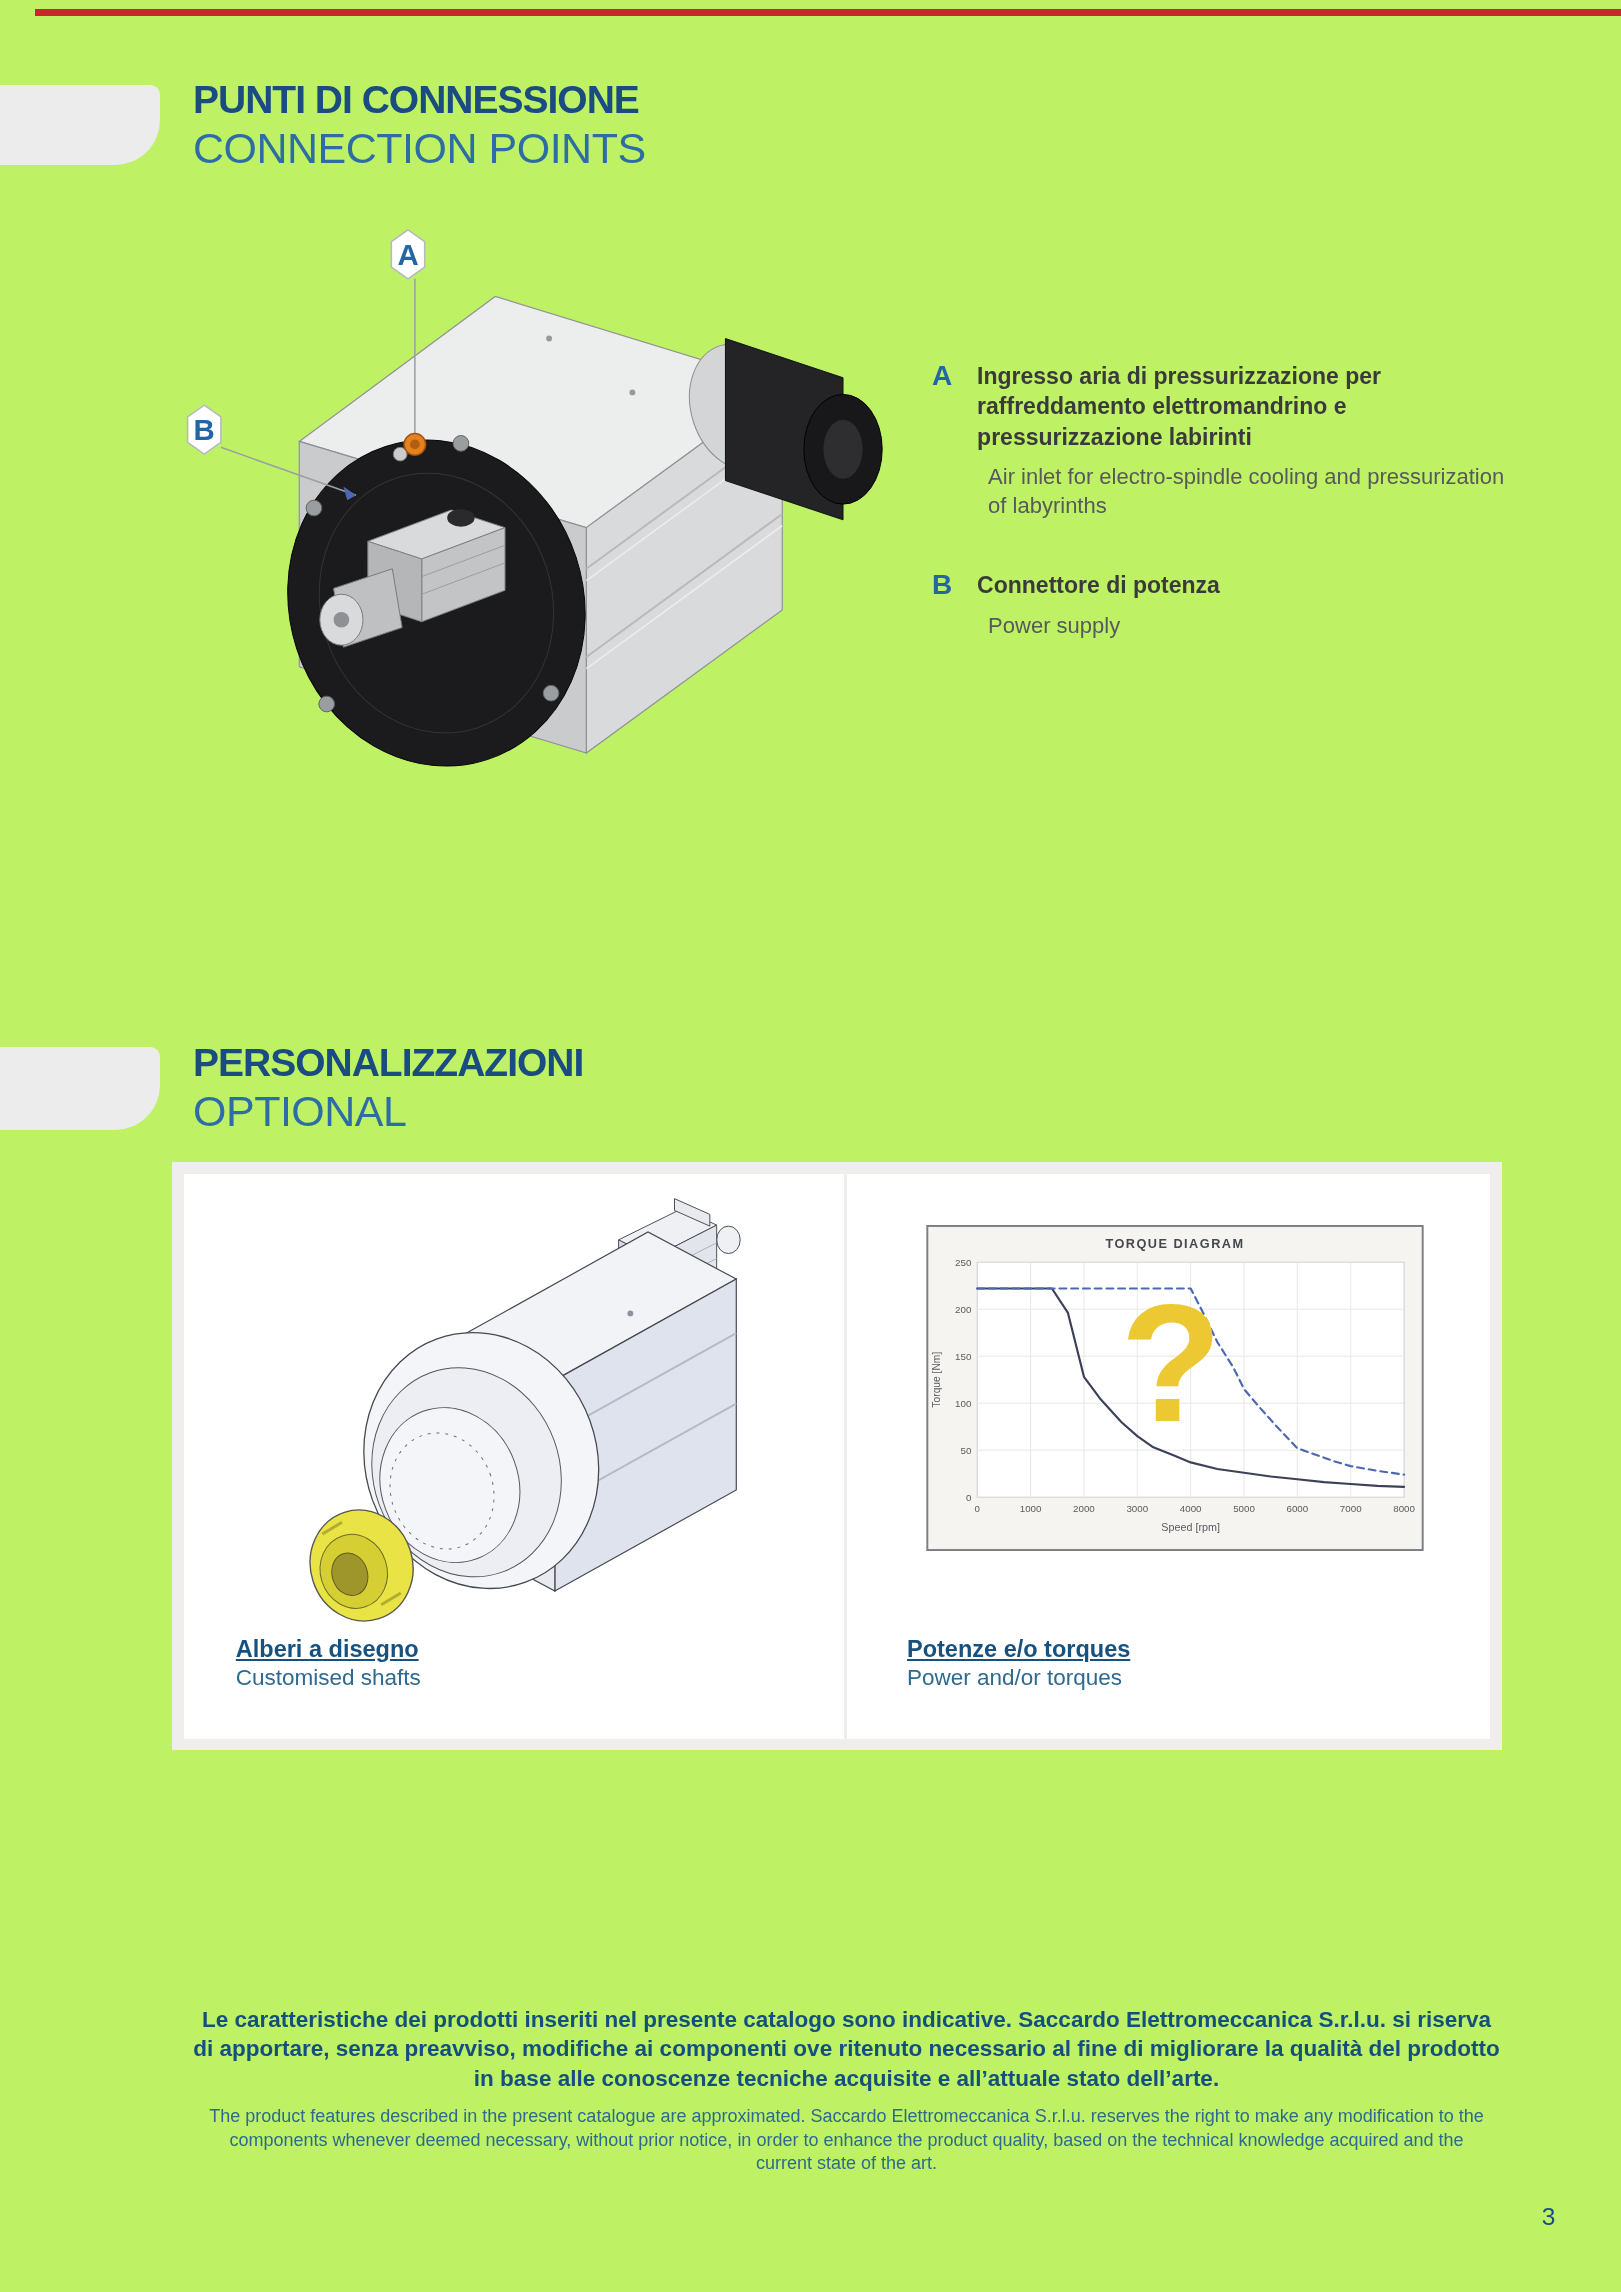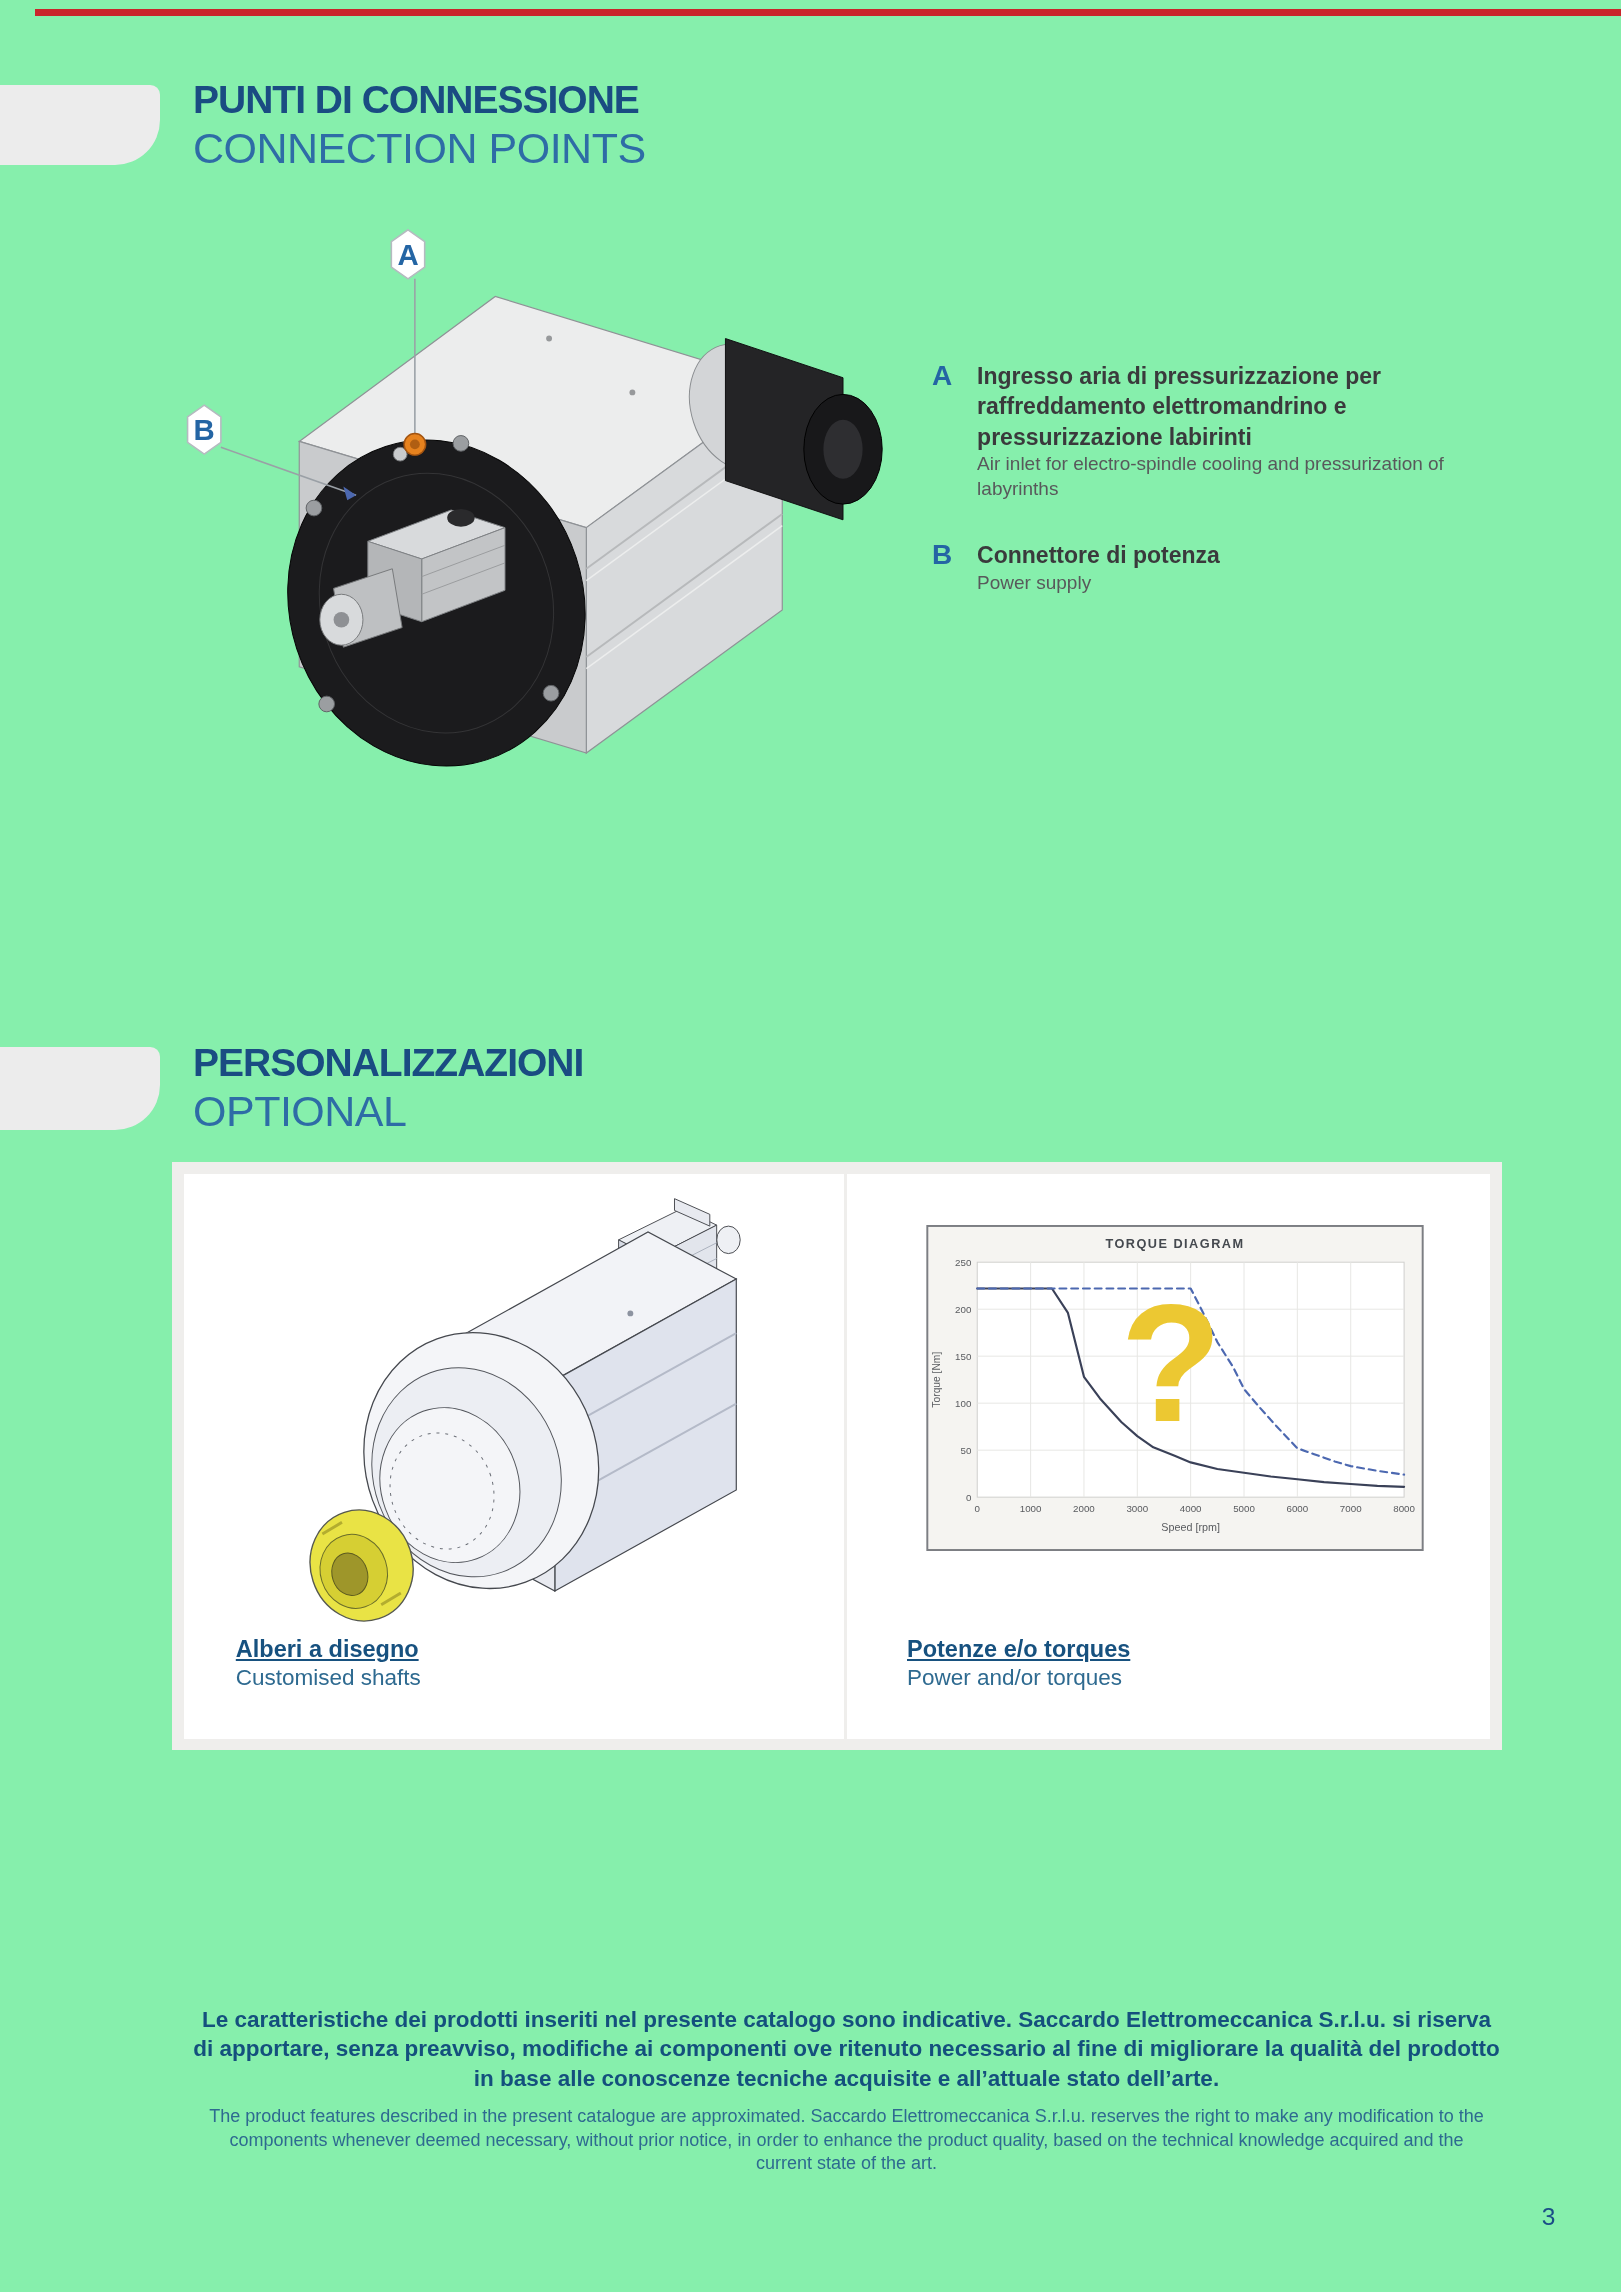--- a/index.html
+++ b/index.html
@@ -1,38 +1,38 @@
 <!DOCTYPE html>
 <html><head>
 <meta charset="utf-8">
 <style>
   html,body{margin:0;padding:0;background:#ffffff;}
   *{box-sizing:border-box;}
   body{font-family:"Liberation Sans",sans-serif;}
-  .page{position:relative;width:1621px;height:2293px;margin:0 auto;background:#86efac;overflow:hidden;}
+  .page{position:relative;width:1621px;height:2293px;margin:0 auto;background:#bef264;overflow:hidden;}
 
   .topbar{position:absolute;left:35px;top:8.8px;width:1586px;height:6.9px;background:#c9252b;}
 
   .tab{position:absolute;left:0;width:160px;background:#ececec;border-radius:0 9.8px 45px 0;}
   .tab1{top:85px;height:80px;}
   .tab2{top:1047px;height:83px;}
 
   .sec-title{position:absolute;left:193px;margin:0;font-weight:bold;font-size:39px;letter-spacing:-1px;color:#1a4c82;line-height:1;}
   .sec-sub{position:absolute;left:193px;margin:0;font-weight:400;font-size:43px;letter-spacing:-0.5px;color:#2e6ca6;line-height:1;}
   .t1{top:80px;} .s1{top:127px;}
   .t2{top:1043px;} .s2{top:1090px;}
 
   .illu{position:absolute;}
 
   .callouts{position:absolute;left:932px;top:361px;width:588px;}
   .callout-item{display:flex;gap:19.6px;margin-bottom:39px;}
   .callout-letter{flex:0 0 25.5px;font-size:28px;font-weight:bold;color:#2465a4;line-height:1.05;}
   .callout-text{flex:1;}
   .callout-it{margin:0;font-size:23px;font-weight:bold;color:#3a3a3c;line-height:1.32;}
-  .callout-en{margin:0;font-size:19px;font-weight:400;color:#58595b;line-height:1.3;}
+  .callout-en{margin:11px;font-size:22px;font-weight:400;color:#58595b;line-height:1.3;}
 
   .cards-wrap{position:absolute;left:172px;top:1162px;width:1330px;height:588px;background:#efeeec;}
   .card{position:absolute;top:11.8px;height:565px;background:#ffffff;}
   .card-left{left:11.8px;width:660px;}
   .card-right{left:675px;width:643px;}
   .caption{position:absolute;top:461px;}
   .cap-left{left:52px;} .cap-right{left:60px;}
   .caption-it{margin:0;font-size:23.5px;font-weight:bold;color:#17517f;line-height:1.25;text-decoration:underline;}
   .caption-en{margin:0;font-size:22.5px;font-weight:400;color:#2e6a90;line-height:1.25;}
 

